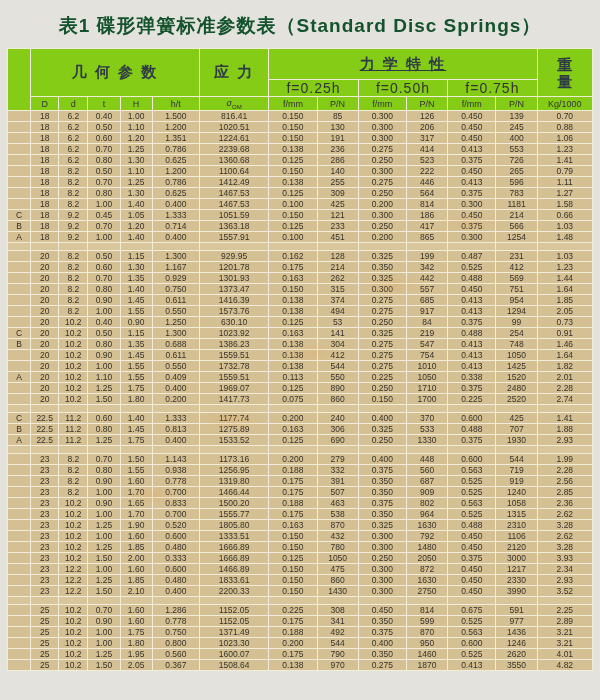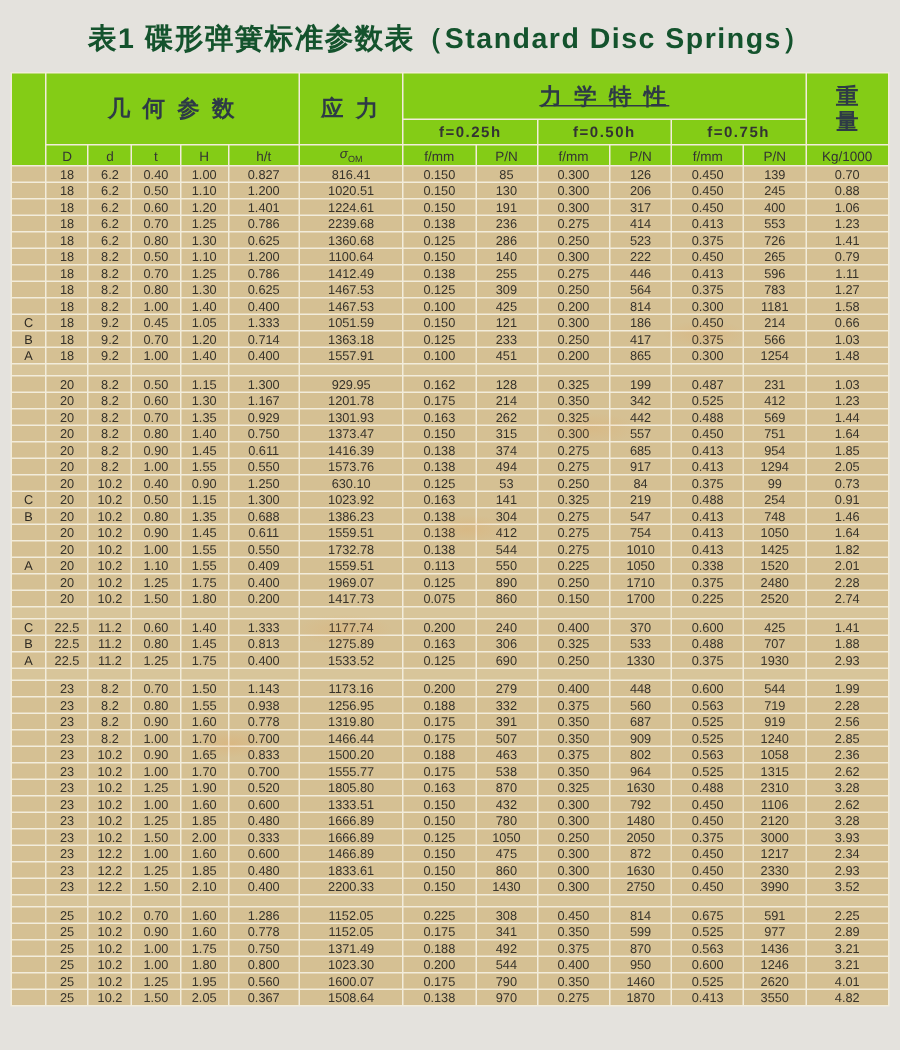--- a/index.html
+++ b/index.html
@@ -16,21 +16,21 @@
   }
   .table-wrap{position:relative;margin:2px 7px 0 7px;}
   table{
     border-collapse:separate;border-spacing:1px;table-layout:fixed;
     background:#f2ecdb;width:586px;
   }
   th,td{padding:0;white-space:nowrap;overflow:hidden;text-align:center;}
   thead th{background:#84cc16;color:#2e3a46;font-weight:bold;vertical-align:middle;}
   tr.h1 th{height:36px;font-size:15px;letter-spacing:2px;}
   tr.h1 th.mech{height:30px;text-decoration:underline;}
-  tr.h2 th{height:16px;font-size:10px;font-weight:bold;letter-spacing:1px;color:#333;}
+  tr.h2 th{height:16px;font-size:14px;font-weight:normal;letter-spacing:1px;color:#333;}
   tr.h3 th{height:13px;font-size:9px;font-weight:normal;color:#333;letter-spacing:0;}
   th.gbt{vertical-align:middle;}
   .vert{
     display:inline-block;transform:rotate(-90deg);
     font-size:9px;font-weight:normal;color:#44507e;letter-spacing:1px;white-space:nowrap;
   }
   th.weight div{line-height:17px;font-size:15px;letter-spacing:0;}
   th.sigma{font-style:italic;}
   th.sigma sub{font-size:6px;font-style:normal;}
   tbody td{
@@ -105,21 +105,21 @@
         <th>Kg/1000</th>
       </tr>
     </thead>
     <tbody>
         <tr class="row">
           <td class="c-letter"></td>
           <td>18</td>
           <td>6.2</td>
           <td>0.40</td>
           <td>1.00</td>
-          <td>0.827</td>
+          <td>1.500</td>
           <td>816.41</td>
           <td>0.150</td>
           <td>85</td>
           <td>0.300</td>
           <td>126</td>
           <td>0.450</td>
           <td>139</td>
           <td>0.70</td>
         </tr>
         <tr class="row">
@@ -137,21 +137,21 @@
           <td>0.450</td>
           <td>245</td>
           <td>0.88</td>
         </tr>
         <tr class="row">
           <td class="c-letter"></td>
           <td>18</td>
           <td>6.2</td>
           <td>0.60</td>
           <td>1.20</td>
-          <td>1.401</td>
+          <td>1.351</td>
           <td>1224.61</td>
           <td>0.150</td>
           <td>191</td>
           <td>0.300</td>
           <td>317</td>
           <td>0.450</td>
           <td>400</td>
           <td>1.06</td>
         </tr>
         <tr class="row">

